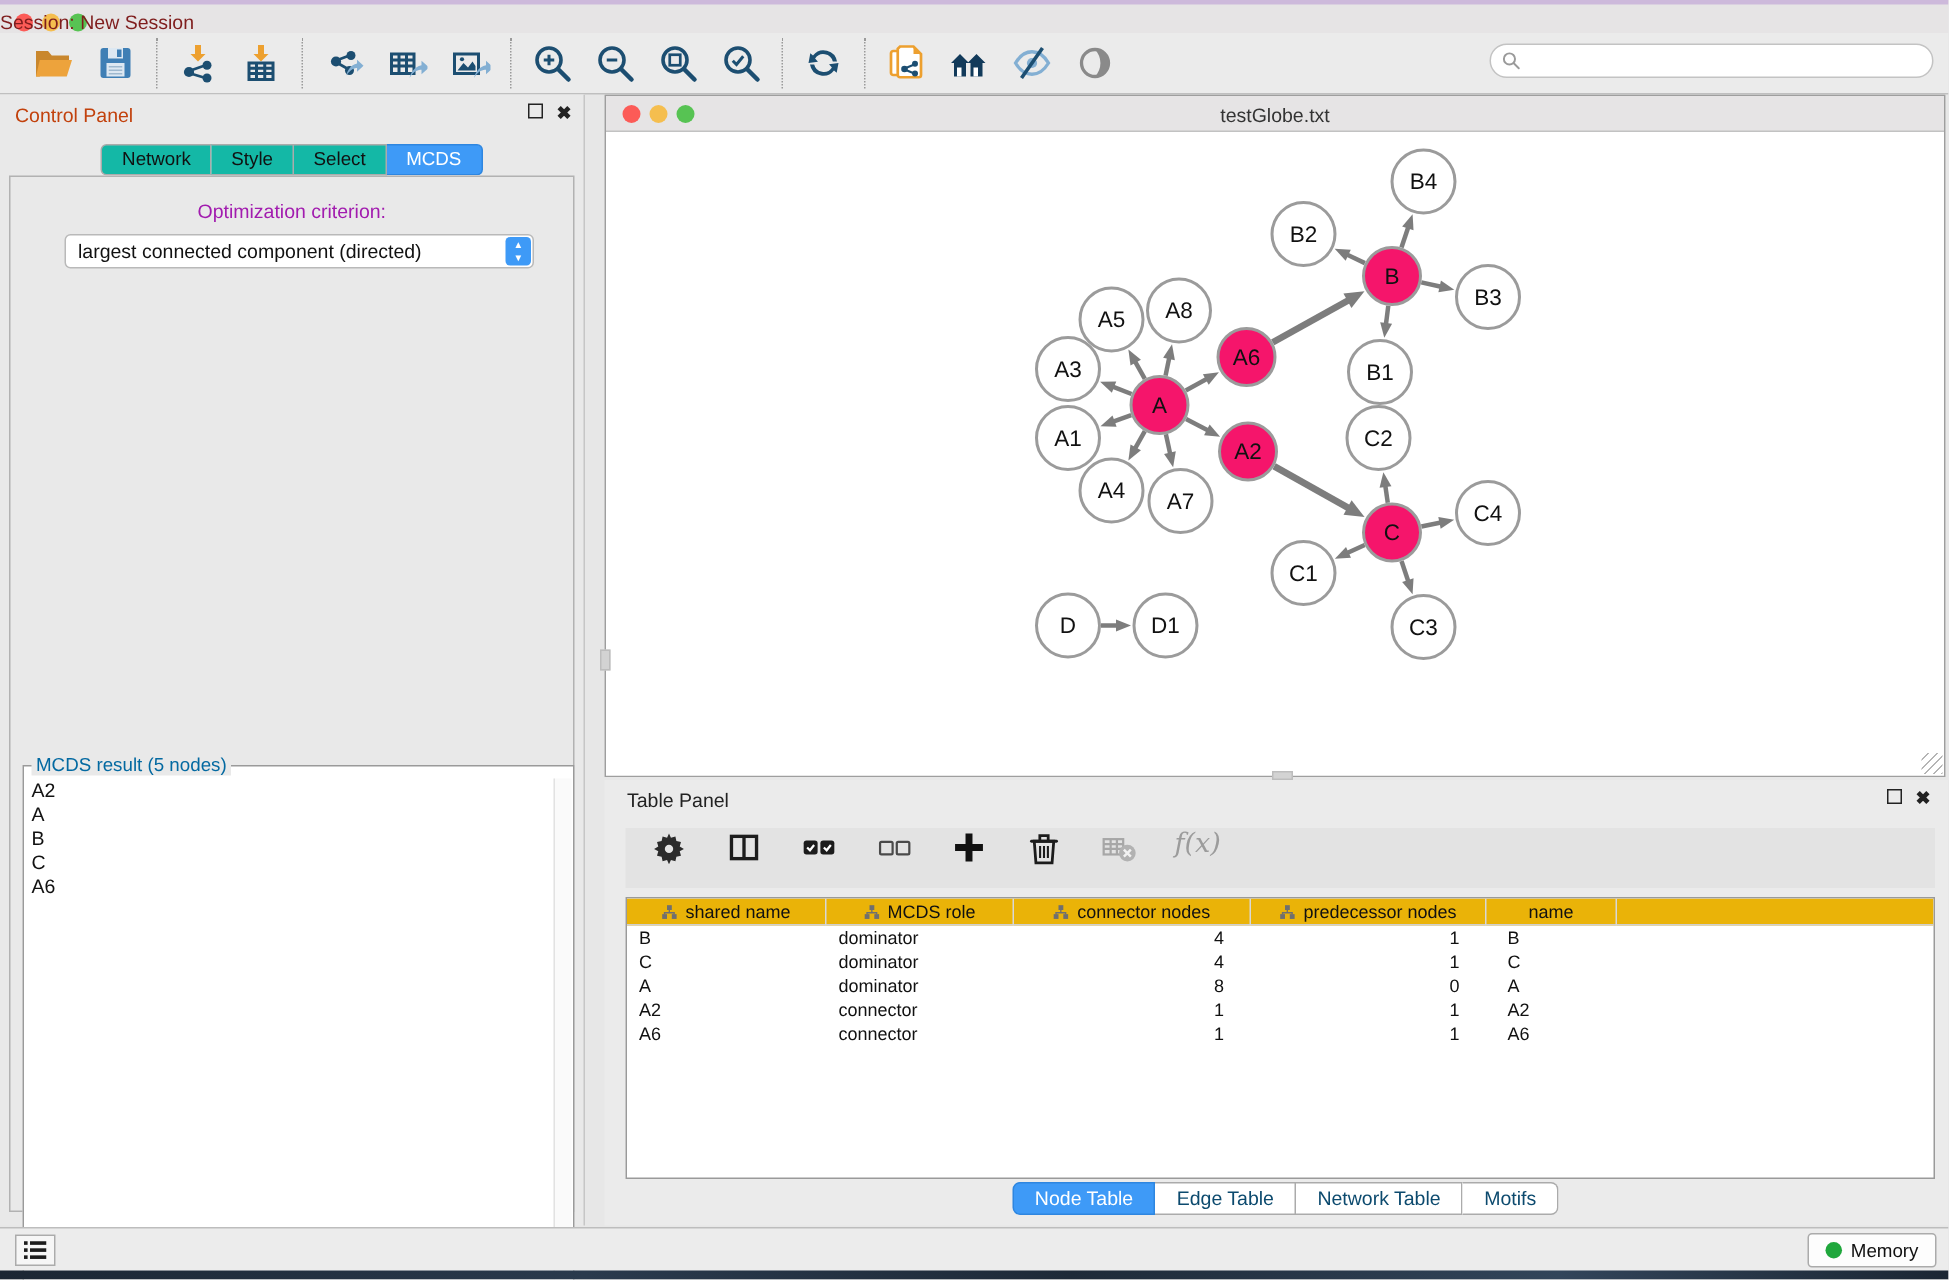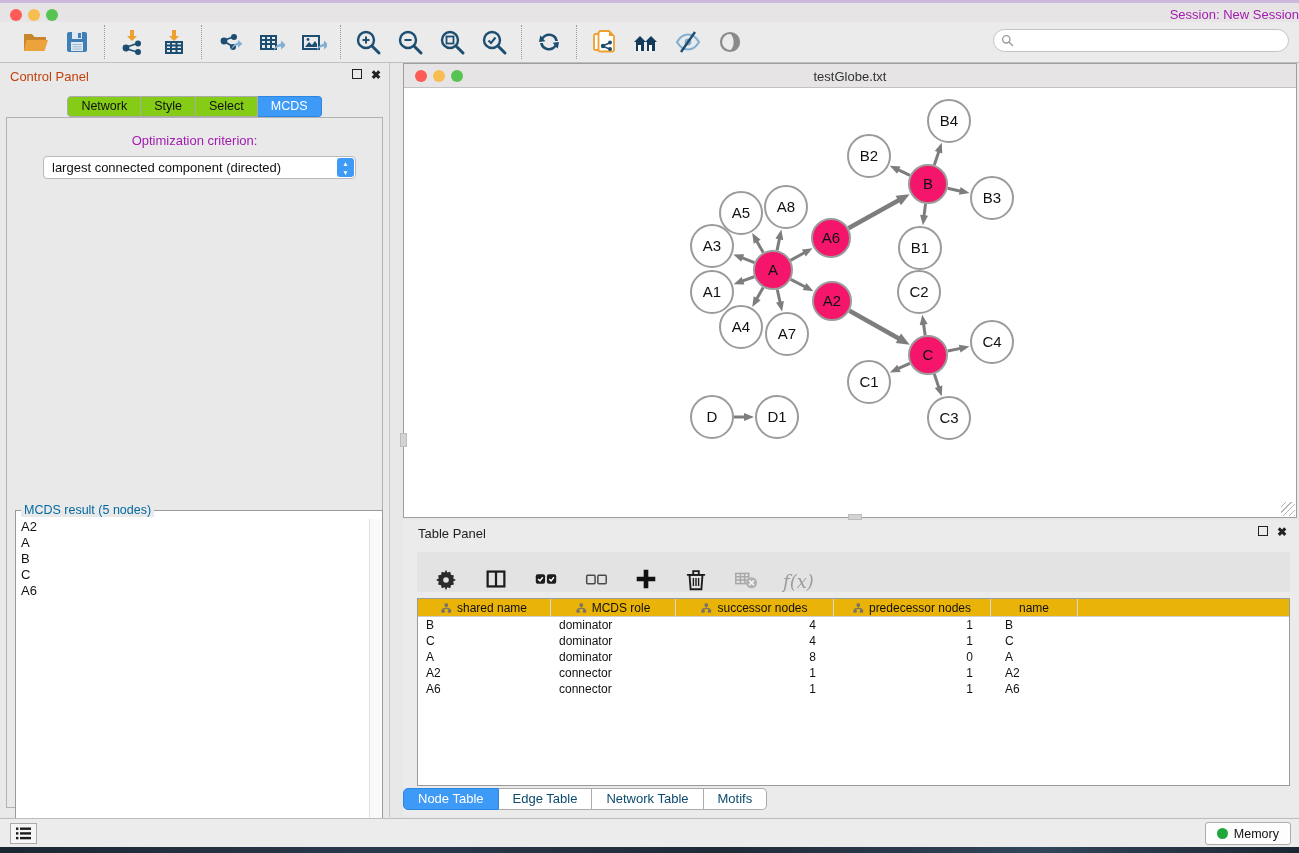--- a/index.html
+++ b/index.html
@@ -2,21 +2,21 @@
 <html><head>
 <meta charset="utf-8">
 <style>
   * { margin:0; padding:0; box-sizing:border-box; }
   html,body { width:1299px; height:853px; }
   body { font-family:"Liberation Sans", sans-serif; background:#E7E7E7; position:relative; overflow:hidden; }
   .abs { position:absolute; }
 
   
   .titlebar { left:0; top:0; width:1299px; height:22px; background:#E6E4E5; border-top:3px solid #CDB9DB; }
-  .titlebar .title { position:absolute; left:0; right:0; top:4px; text-align:right; font-size:13px; color:#a21caf; }
+  .titlebar .title { position:absolute; left:0; right:0; top:4px; text-align:left; font-size:13px; color:#7f1d1d; }
   .tl { position:absolute; width:12px; height:12px; border-radius:50%; top:6px; }
   .tl.r { background:#FC5B57; } .tl.y { background:#F5BE4F; } .tl.g { background:#57C353; }
 
   
   .toolbar { left:0; top:22px; width:1299px; height:41px; background:#EBEBEB; border-bottom:1px solid #BFBFBF;
              display:flex; align-items:center; padding-left:8px; }
   .tb-group { display:flex; align-items:center; gap:14px; padding:0 13px; }
   .tb-sep { width:0; height:34px; border-left:1px dotted #9a9a9a; }
   .tb-icon { width:28px; height:28px; display:inline-block; }
   .tb-icon svg { width:28px; height:28px; display:block; }
@@ -26,21 +26,21 @@
   .searchbox input { border:none; outline:none; flex:1; font-size:12px; background:transparent; height:18px; }
 
   
   .control-panel { left:0; top:63px; width:390px; height:754px; background:#E9E9E9; border-right:1px solid #C6C6C6; }
   .cp-header { position:absolute; left:0; top:0; width:100%; height:26px; }
   .cp-title { position:absolute; left:10px; top:6px; font-size:13px; color:#c2410c; }
   .win-btns { position:absolute; right:8px; top:6px; display:flex; gap:9px; color:#222; }
   .win-btns .b { font-size:12px; line-height:12px; cursor:default; }
   .float-glyph { width:10px; height:10px; border:1.6px solid #222; display:inline-block; }
   .cp-tabs { position:absolute; left:0; right:0; top:33px; display:flex; justify-content:center; }
-  .cp-tab { height:21px; line-height:19px; padding:0 13px; background:#84cc16; border:1px solid #ABABAB; border-left:none;
+  .cp-tab { height:21px; line-height:19px; padding:0 13px; background:#14b8a6; border:1px solid #ABABAB; border-left:none;
             font-size:12.5px; color:#111; }
   .cp-tab:first-child { border-left:1px solid #ABABAB; border-radius:4px 0 0 4px; }
   .cp-tab:last-child { border-radius:0 4px 4px 0; }
   .cp-tab.active { background:#3E9AF7; border-color:#2E86E0; color:#fff; }
   .cp-body { position:absolute; left:6px; top:54px; width:377px; height:691px; border:1px solid #B2B2B2; background:#E9E9E9; }
   .opt-label { position:absolute; left:0; right:0; top:15px; text-align:center; font-size:13px; color:#a21caf; }
   .criterion { position:absolute; left:36px; top:38px; width:313px; height:23px; background:#fff; border:1px solid #B9B9B9;
                border-radius:4px; font-size:13px; color:#111; line-height:21px; padding-left:8px; }
   .criterion .stepper { position:absolute; right:1px; top:1px; width:17px; height:19px; background:#3E9AF7; border-radius:3px;
                color:#fff; font-size:6.5px; text-align:center; line-height:9px; padding-top:1px; }
@@ -59,31 +59,31 @@
   .net-canvas { position:absolute; left:0; top:24px; width:892px; height:429px; background:#fff; }
   .grip { position:absolute; right:1px; bottom:1px; width:14px; height:14px;
           background:repeating-linear-gradient(135deg, transparent 0 3px, #B5B5B5 3px 4px); }
   .divider-h { position:absolute; left:-4px; top:369px; width:7px; height:14px; background:#D3D3D3; border:1px solid #BDBDBD; }
   .divider-v { position:absolute; left:444px; bottom:-3px; width:14px; height:6px; background:#D3D3D3; border:1px solid #BDBDBD; }
 
   
   .table-panel { left:403px; top:520px; width:896px; height:297px; background:#EBEBEB; }
   .tp-title { position:absolute; left:15px; top:6px; font-size:13px; color:#222; }
   .tp-toolbar { position:absolute; left:14px; top:32px; width:873px; height:40px; background:#E3E3E3;
-                display:flex; align-items:flex-end; gap:24px; padding-left:16px; }
+                display:flex; align-items:flex-start; gap:24px; padding-left:16px; }
   .tp-icon svg { width:26px; height:26px; display:block; }
   .fx { font-family:"DejaVu Serif", serif; font-style:italic; font-size:18px; color:#9c9c9c; }
   .data-table { position:absolute; left:14px; top:78px; width:873px; height:188px; background:#fff; border:1px solid #9a9a9a; overflow:hidden; }
   .thead { display:flex; height:18px; background:#eab308; border-bottom:1px solid #CFCFCF; }
   .th { font-size:12px; color:#111; display:flex; align-items:center; justify-content:center; gap:5px;
         border-right:1px solid #D8D8D8; height:18px; }
   .th svg { width:11px; height:11px; }
   .trow { display:flex; height:16px; }
   .td { font-size:12px; color:#111; line-height:16px; white-space:nowrap; overflow:hidden; }
-  .tp-tabs { position:absolute; left:0; right:0; top:268px; display:flex; }
+  .tp-tabs { position:absolute; left:12px; right:0; top:268px; display:flex; justify-content:center; }
   .tp-tab { height:22px; line-height:20px; padding:0 14px; background:#fff; border:1px solid #ABABAB; border-left:none; font-size:13px; color:#0c4a6e; }
   .tp-tab:first-child { border-left:1px solid #ABABAB; border-radius:5px 0 0 5px; }
   .tp-tab:last-child { border-radius:0 5px 5px 0; }
   .tp-tab.active { background:#3E9AF7; border-color:#2E86E0; color:#fff; }
 
   
   .statusbar { left:0; top:818px; width:1299px; height:29px; background:#ECECEC; border-top:1px solid #BDBDBD; }
   .sb-listbtn { position:absolute; left:10px; top:4px; width:27px; height:21px; background:#F6F6F6; border:1px solid #ABABAB; 
                 display:flex; align-items:center; justify-content:center; }
   .sb-listbtn svg { width:15px; height:13px; }
@@ -493,21 +493,21 @@
           <span style="display: inline-flex;">
             <svg viewBox="0 0 12 12">
               <g fill="#6f6f6f">
                 <rect x="4" y="0.5" width="3.5" height="3.5"></rect>
                 <rect x="0.5" y="7" width="3.5" height="3.5"></rect>
                 <rect x="7.5" y="7" width="3.5" height="3.5"></rect>
                 <path d="M5.7 4v2M2.2 7V6h7v1" stroke="#6f6f6f" stroke-width="1" fill="none"></path>
               </g>
             </svg>
           </span>
-          <span>successor nodes</span>
+          <span>connector nodes</span>
         </div>
         <div class="th" style="width: 157px;">
           <span style="display: inline-flex;">
             <svg viewBox="0 0 12 12">
               <g fill="#6f6f6f">
                 <rect x="4" y="0.5" width="3.5" height="3.5"></rect>
                 <rect x="0.5" y="7" width="3.5" height="3.5"></rect>
                 <rect x="7.5" y="7" width="3.5" height="3.5"></rect>
                 <path d="M5.7 4v2M2.2 7V6h7v1" stroke="#6f6f6f" stroke-width="1" fill="none"></path>
               </g>

